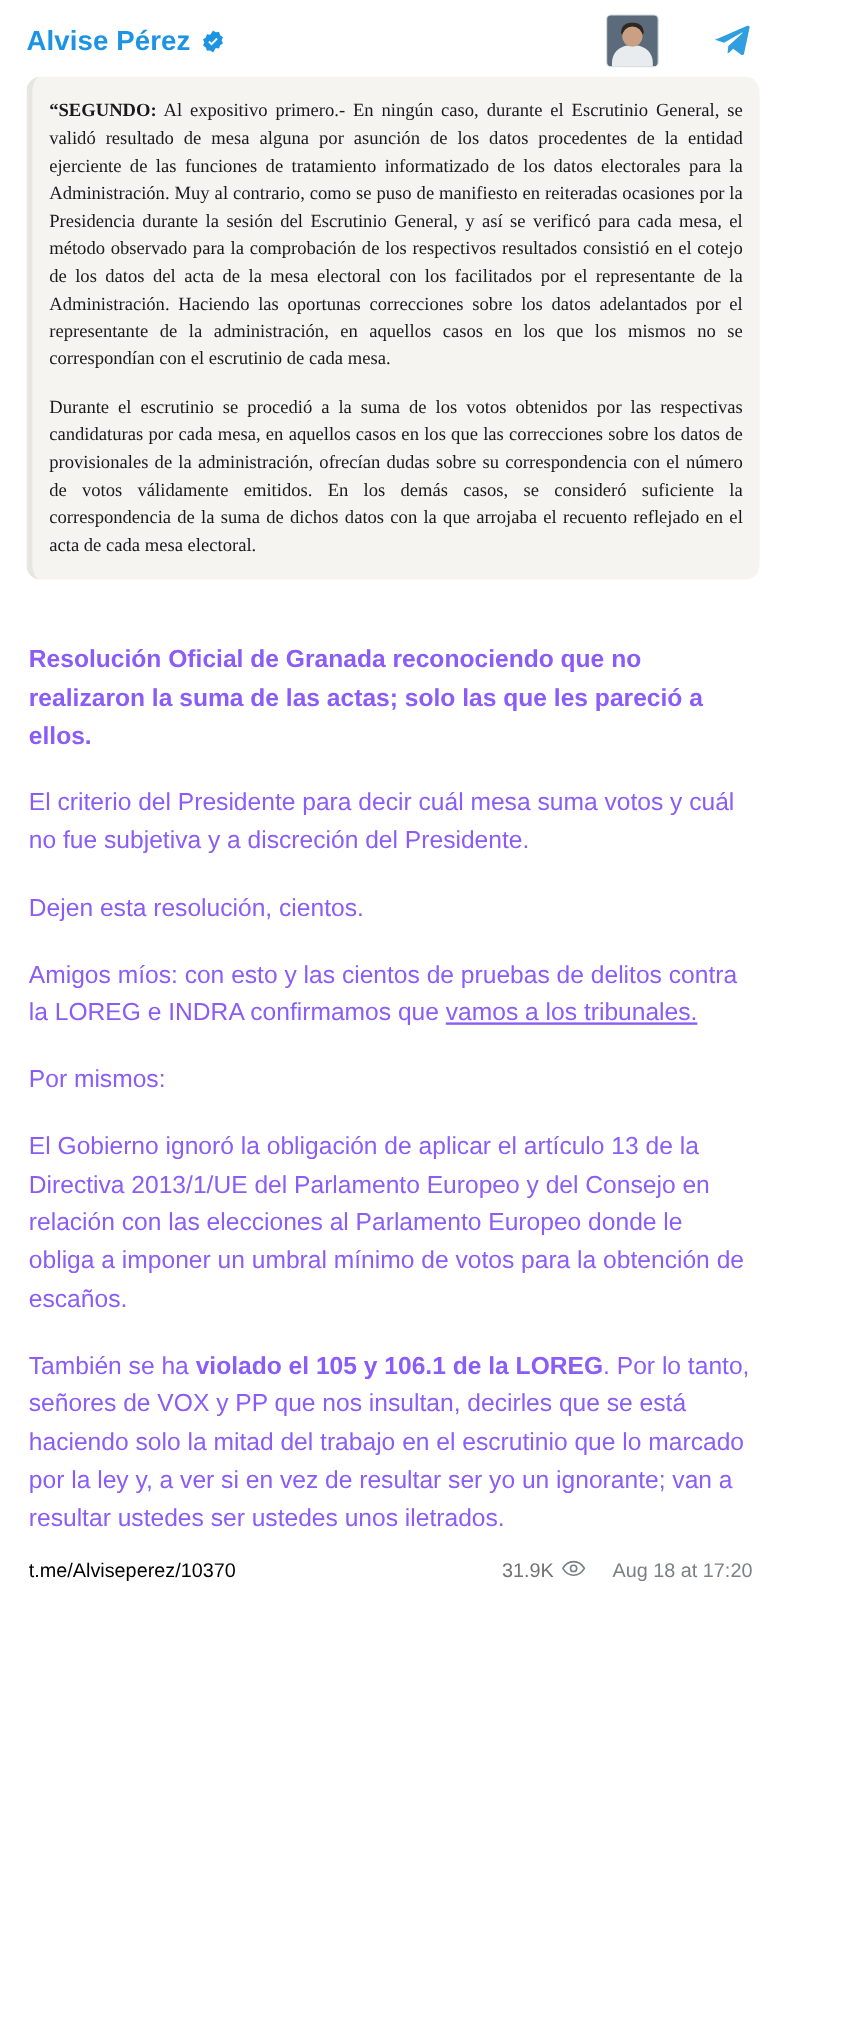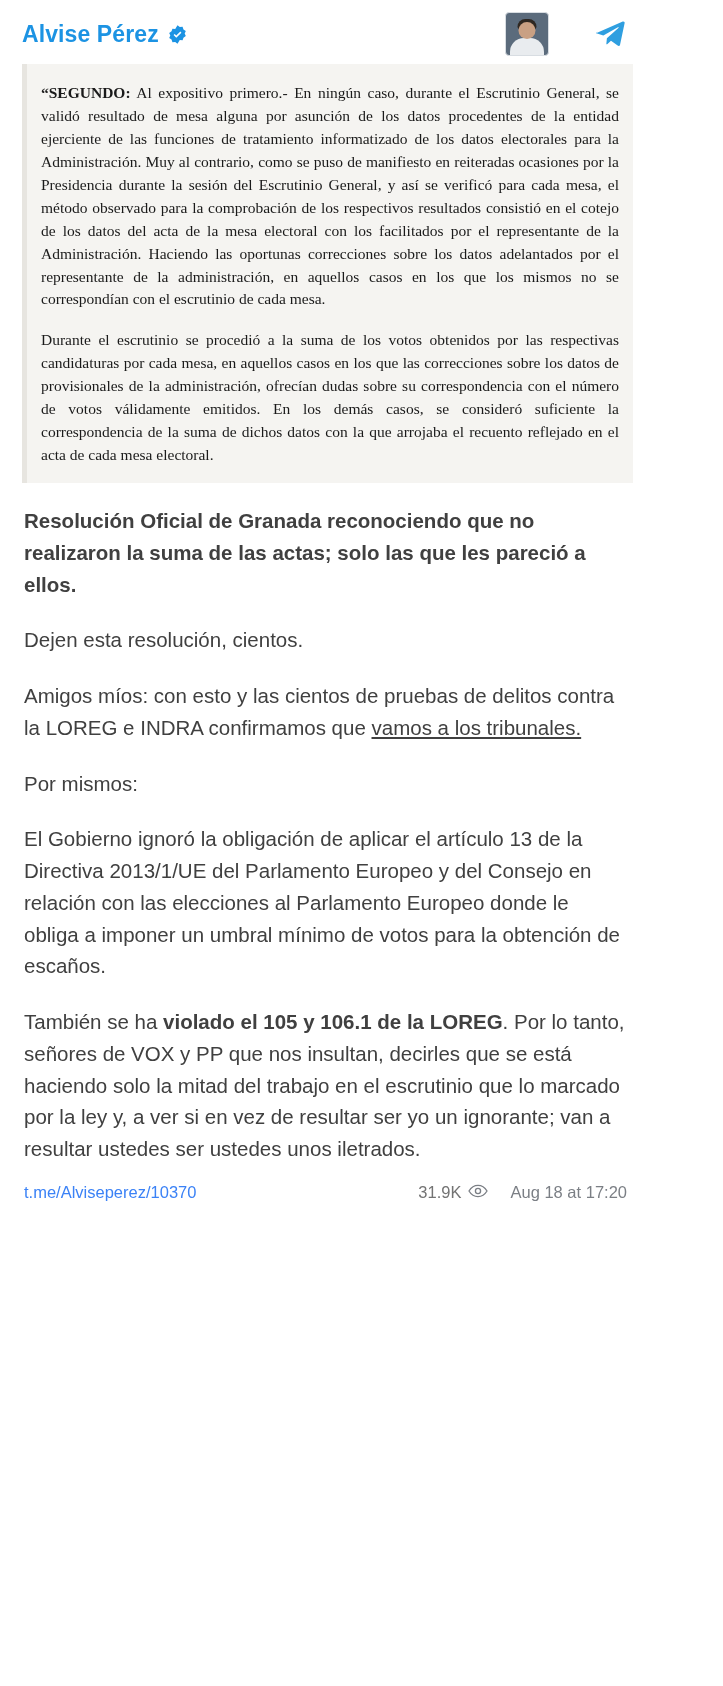--- a/index.html
+++ b/index.html
@@ -95,48 +95,50 @@
     margin: 0 18px 0 22px;
     background: #f5f4f1;
     border-left: 5px solid #e7e5e0;
     padding: 18px 14px 16px 14px;
     box-sizing: border-box;
     font-family: "Liberation Serif", serif;
     font-size: 15.5px;
     line-height: 1.48;
     color: #1a1a1a;
     text-align: justify;
+    border-radius: 12px;
   }
   .doc-image p { margin: 0 0 14px 0; }
   .doc-image p:last-child { margin-bottom: 0; }
   .doc-image .lead { font-weight: bold; }
   .doc-para-2 { margin-top: 18px !important; }
   
   .body-text {
-    padding: 22px 24px 4px 24px;
+    padding: 32px 24px 4px 24px;
     box-sizing: border-box;
     font-size: 20.5px;
     line-height: 1.55;
-    color: #404040;
+    color: #8b5cf6;
+    margin-top: 19px;
   }
   .body-text p { margin: 0 0 24px 0; }
   .body-text p:last-child { margin-bottom: 10px; }
   .b { font-weight: bold; }
   .u { text-decoration: underline; font-weight: normal; }
   .flag { font-size: 20px; }
   
   .footer {
     display: flex;
     align-items: center;
     padding: 4px 24px 16px 24px;
     box-sizing: border-box;
     font-size: 16.5px;
   }
   .permalink {
-    color: #3b82f6;
+    color: #000000;
     text-decoration: none;
     white-space: nowrap;
   }
   .footer-spacer { flex: 1 1 auto; }
   .views {
     color: #737373;
     display: flex;
     align-items: center;
     white-space: nowrap;
     margin-right: 22px;
@@ -173,20 +175,21 @@
     </span>
   </div>
 
   <div class="doc-image">
     <p><span class="lead">“SEGUNDO:</span><span> Al expositivo primero.- En ningún caso, durante el Escrutinio General, se validó resultado de mesa alguna por asunción de los datos procedentes de la entidad ejerciente de las funciones de tratamiento informatizado de los datos electorales para la Administración. Muy al contrario, como se puso de manifiesto en reiteradas ocasiones por la Presidencia durante la sesión del Escrutinio General, y así se verificó para cada mesa, el método observado para la comprobación de los respectivos resultados consistió en el cotejo de los datos del acta de la mesa electoral con los facilitados por el representante de la Administración. Haciendo las oportunas correcciones sobre los datos adelantados por el representante de la administración, en aquellos casos en los que los mismos no se correspondían con el escrutinio de cada mesa.</span></p>
     <p class="doc-para-2">Durante el escrutinio se procedió a la suma de los votos obtenidos por las respectivas candidaturas por cada mesa, en aquellos casos en los que las correcciones sobre los datos de provisionales de la administración, ofrecían dudas sobre su correspondencia con el número de votos válidamente emitidos. En los demás casos, se consideró suficiente la correspondencia de la suma de dichos datos con la que arrojaba el recuento reflejado en el acta de cada mesa electoral.</p>
   </div>
 
   <div class="body-text">
     <p class="b">Resolución Oficial de Granada reconociendo que no realizaron la suma de las actas; solo las que les pareció a ellos.</p>
+    <p>El criterio del Presidente para decir cuál mesa suma votos y cuál no fue subjetiva y a discreción del Presidente.</p>
     <p>Dejen esta resolución, cientos.</p>
     <p><span>Amigos míos: con esto y las cientos de pruebas de delitos contra la LOREG e INDRA confirmamos que </span><span class="u">vamos a los tribunales.</span></p>
     <p>Por mismos:</p>
     <p>El Gobierno ignoró la obligación de aplicar el artículo 13 de la Directiva 2013/1/UE del Parlamento Europeo y del Consejo en relación con las elecciones al Parlamento Europeo donde le obliga a imponer un umbral mínimo de votos para la obtención de escaños.</p>
     <p><span>También se ha </span><span class="b">violado el 105 y 106.1 de la LOREG</span><span>. Por lo tanto, señores de VOX y PP que nos insultan, decirles que se está haciendo solo la mitad del trabajo en el escrutinio que lo marcado por la ley y, a ver si en vez de resultar ser yo un ignorante; van a resultar ustedes ser ustedes unos iletrados.</span></p>
   </div>
 
   <div class="footer">
     <a class="permalink" href="#">t.me/Alviseperez/10370</a>
     <span class="footer-spacer"></span>

